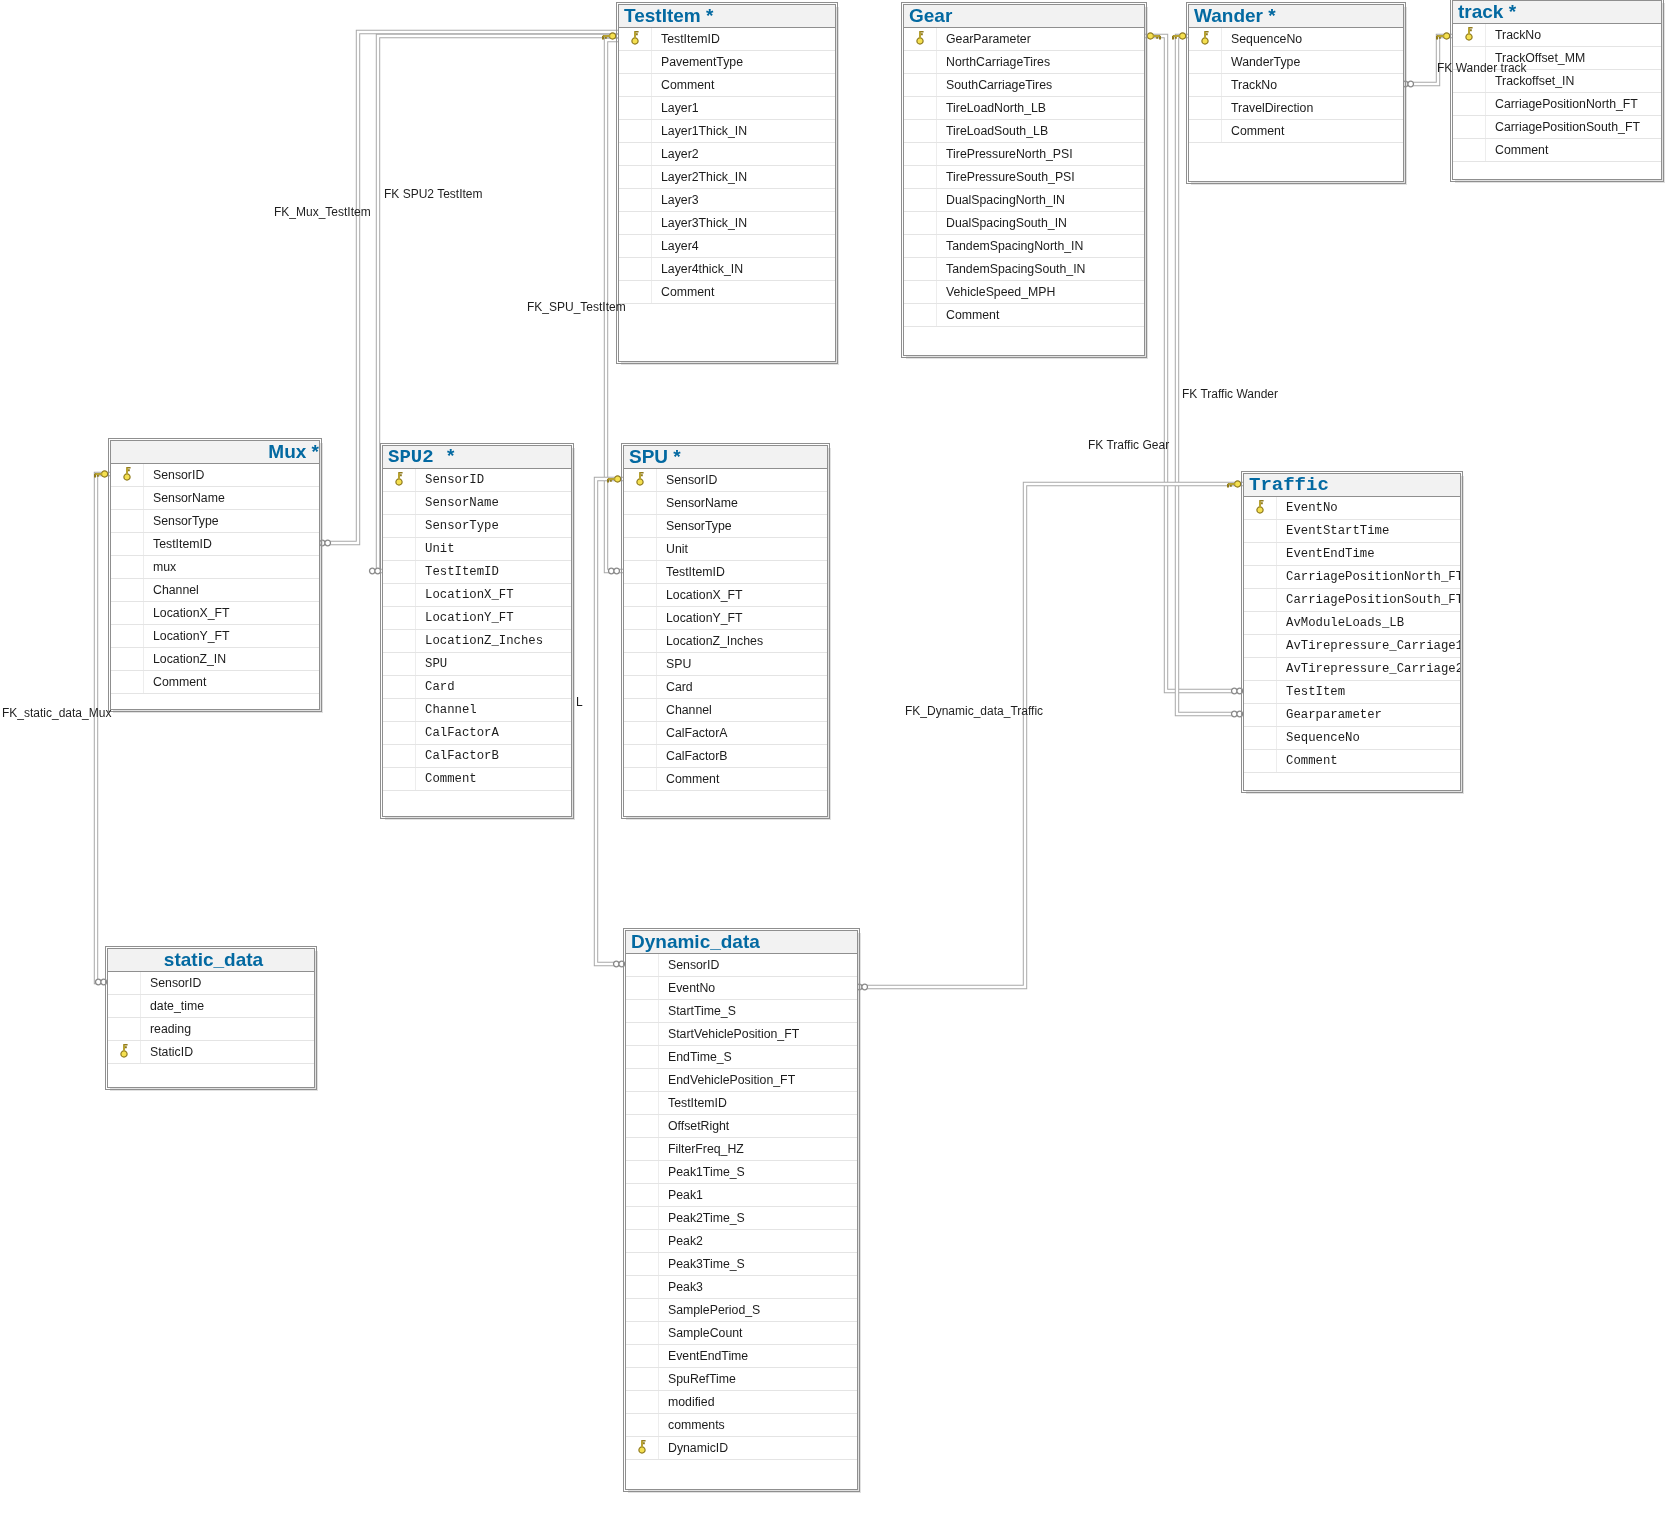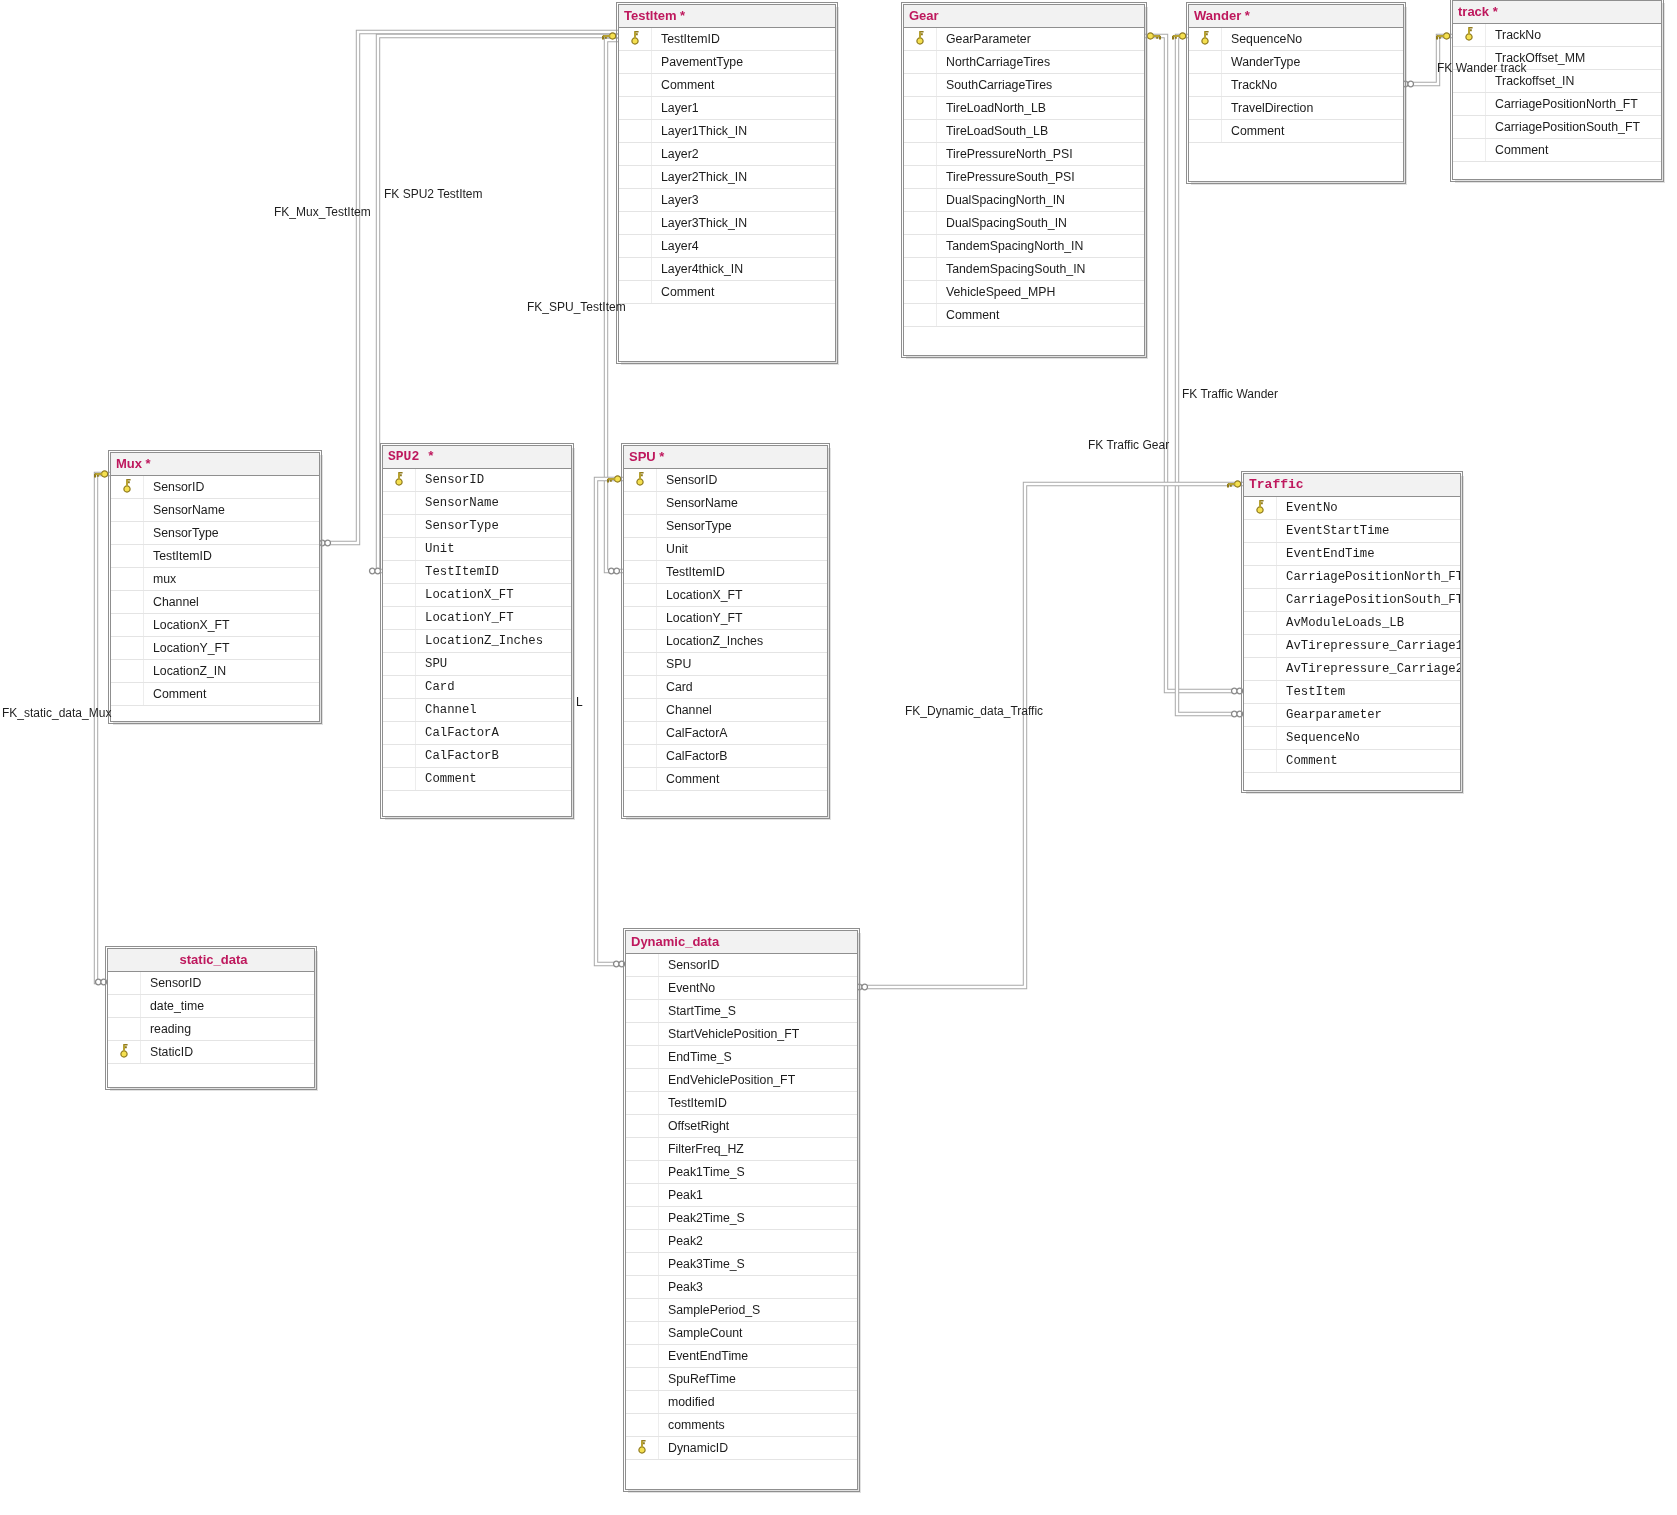--- a/index.html
+++ b/index.html
@@ -7,21 +7,21 @@
        font-family:"Liberation Sans",sans-serif;}
   .canvas{position:absolute;left:0;top:0;width:1677px;height:1515px;background:#fff;}
   svg.wires{position:absolute;left:0;top:0;z-index:1;}
   .co{fill:none;stroke:#a9a9a9;stroke-width:4.4;stroke-linejoin:miter;}
   .ci{fill:none;stroke:#ffffff;stroke-width:2.4;stroke-linejoin:miter;}
   #inf-g circle{fill:#ffffff;stroke:#8a8a8a;stroke-width:1.3;}
   .dbtable{position:absolute;background:#ffffff;border:1px solid #8f8f8f;
            outline:1px solid #8f8f8f;outline-offset:1px;box-sizing:border-box;
            z-index:2;box-shadow:3px 3px 0 rgba(170,170,170,0.35);}
   .ttl{height:23px;line-height:22px;box-sizing:border-box;padding-left:5px;
-       font-size:13px;font-weight:bold;color:#be185d;background:#f2f2f2;
+       font-size:19px;font-weight:bold;color:#0369a1;background:#f2f2f2;
        border-bottom:1px solid #8f8f8f;white-space:nowrap;overflow:hidden;}
   .frow{height:23px;box-sizing:border-box;display:flex;align-items:stretch;
         border-bottom:1px solid #e4e4e4;}
   .ind{width:32px;flex:0 0 32px;border-right:1px solid #ededed;
        display:flex;align-items:center;justify-content:center;}
   .fname{flex:1;font-size:12.3px;color:#1c1c1c;display:flex;align-items:center;
          padding-left:9px;white-space:nowrap;overflow:hidden;}
   .pkkey{display:block;}
   .fklabel{position:absolute;font-size:12px;color:#1f1f1f;white-space:nowrap;
            z-index:4;line-height:11px;}
@@ -273,21 +273,21 @@
       </div>
       <div class="frow">
         <div class="ind"></div>
         <div class="fname">CarriagePositionSouth_FT</div>
       </div>
       <div class="frow">
         <div class="ind"></div>
         <div class="fname">Comment</div>
       </div>
     </div>
-    <div class="dbtable" style="left: 110px; top: 452px; width: 210px; height: 270px;">
+    <div class="dbtable" style="left: 110px; top: 440px; width: 210px; height: 270px; text-align: right;">
       <div class="ttl">Mux *</div>
       <div class="frow">
         <div class="ind">
           <svg class="pkkey" width="14" height="17" viewBox="0 0 14 17">
             <use href="#key-g" transform="translate(7,13.4) rotate(-90)"></use>
           </svg>
         </div>
         <div class="fname">SensorID</div>
       </div>
       <div class="frow">

